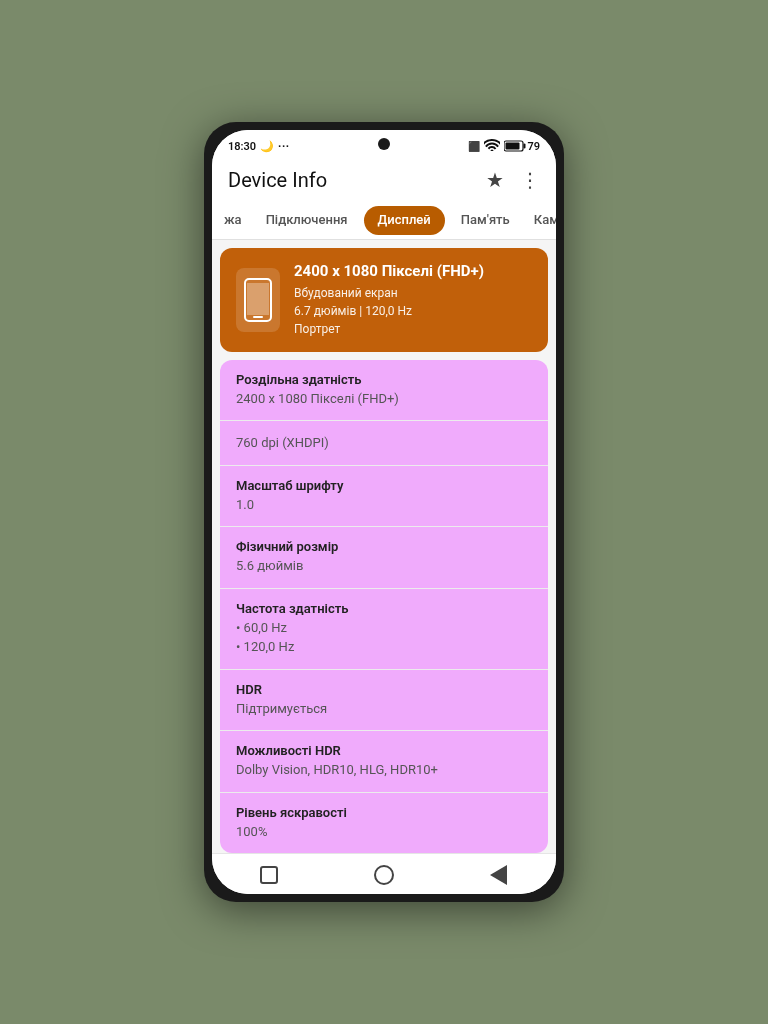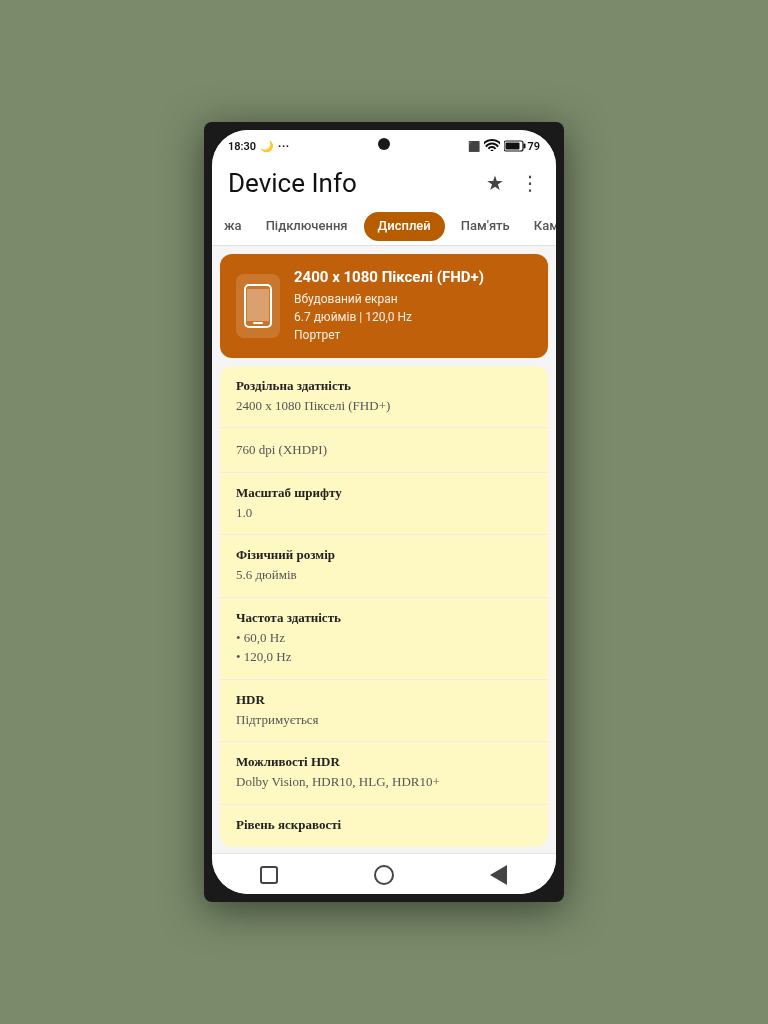--- a/index.html
+++ b/index.html
@@ -10,21 +10,21 @@
       display: flex;
       align-items: center;
       justify-content: center;
       font-family: 'Roboto', Arial, sans-serif;
     }
 
     .phone-outer {
       width: 360px;
       height: 780px;
       background: #1a1a1a;
-      border-radius: 8px;
+      border-radius: 32px;
       padding: 8px;
       box-shadow: 0 8px 40px rgba(0,0,0,0.5);
       display: flex;
       flex-direction: column;
     }
 
     .phone-inner {
       flex: 1;
       background: #f2f2f2;
       border-radius: 36px;
@@ -73,21 +73,21 @@
     
     .app-header {
       background: #fff;
       padding: 10px 16px 10px 16px;
       display: flex;
       align-items: center;
       justify-content: space-between;
     }
 
     .app-title {
-      font-size: 26px;
+      font-size: 20px;
       font-weight: 400;
       color: #111;
     }
 
     .header-icons {
       display: flex;
       align-items: center;
       gap: 16px;
     }
 
@@ -171,25 +171,24 @@
 
     .display-card-text p {
       font-size: 12px;
       opacity: 0.9;
       margin-top: 2px;
       line-height: 1.5;
     }
 
     
     .info-list {
-      background: #fef9c3;
+      background: #f0abfc;
       margin: 0 8px 8px 8px;
       border-radius: 12px;
       overflow: hidden;
-      font-family: Liberation Serif, serif;
     }
 
     .info-item {
       padding: 12px 16px;
       border-bottom: 1px solid #ececec;
     }
 
     .info-item:last-child {
       border-bottom: none;
     }
@@ -358,20 +357,21 @@
           <div class="info-value">Підтримується</div>
         </div>
 
         <div class="info-item">
           <div class="info-label">Можливості HDR</div>
           <div class="info-value">Dolby Vision, HDR10, HLG, HDR10+</div>
         </div>
 
         <div class="info-item">
           <div class="info-label">Рівень яскравості</div>
+          <div class="info-value">100%</div>
         </div>
 
       </div>
     </div>
 
     <div class="nav-bar">
       <div class="nav-btn">
         <div class="nav-square"></div>
       </div>
       <div class="nav-btn">

